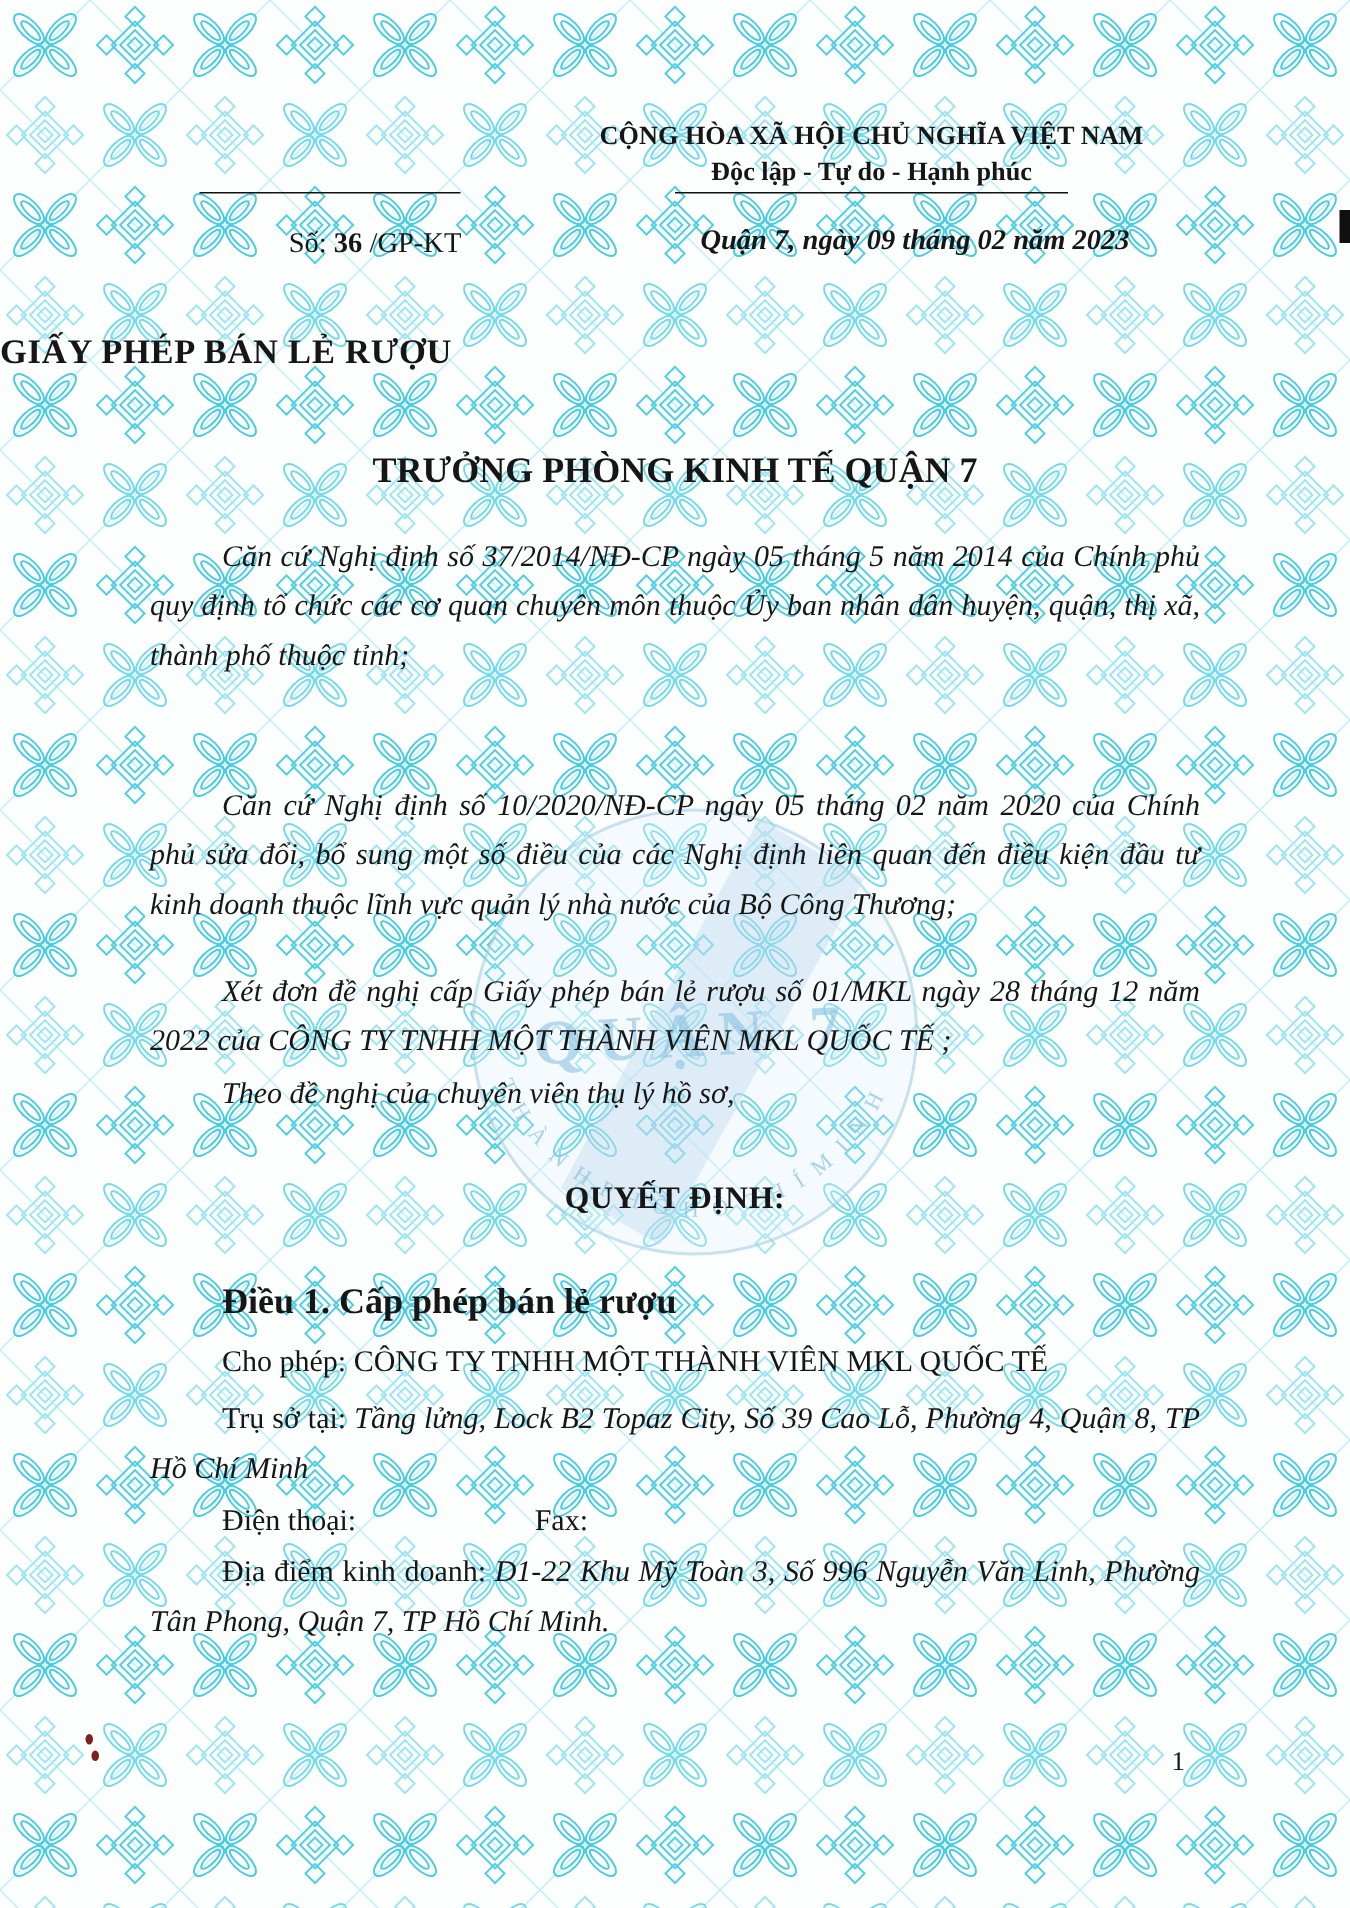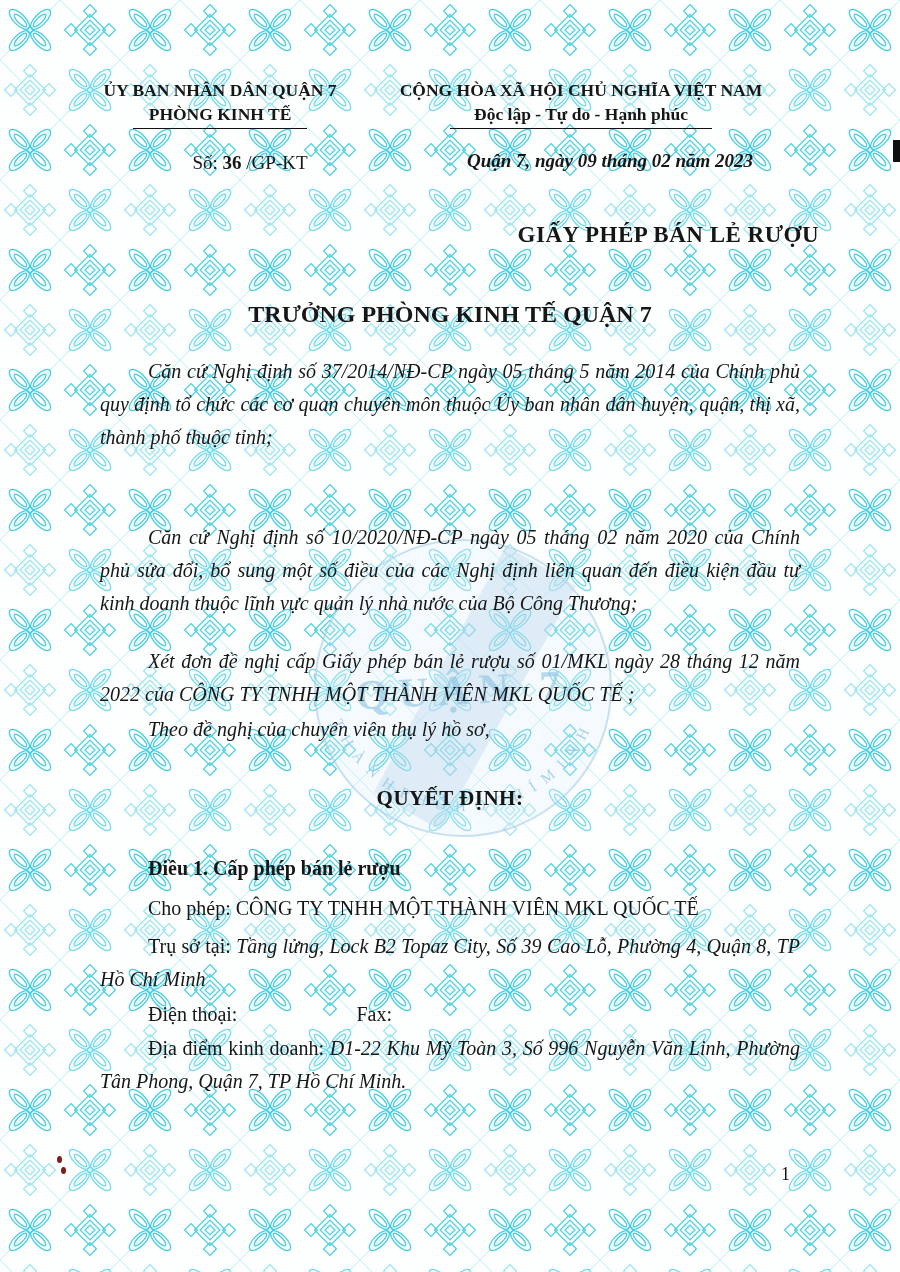--- a/index.html
+++ b/index.html
@@ -11,27 +11,27 @@
   }
   .pattern-layer{position:absolute;left:0;top:0;z-index:0;}
   .pattern-layer defs rect,.pattern-layer defs ellipse{fill:none;stroke-width:1.3px;}
   .watermark{position:absolute;left:278px;top:528px;z-index:1;}
   .content{position:absolute;left:0;top:0;width:900px;height:1272px;z-index:2;}
   .abs{position:absolute;}
   .hdr{font-weight:bold;font-size:17.5px;line-height:24px;text-align:center;}
   .uline{position:absolute;border-bottom:1.8px solid #111;height:0;}
   .soline{font-size:19px;}
   .dateline{font-size:19px;font-weight:bold;font-style:italic;text-align:center;}
-  .doctitle{font-size:23px;font-weight:bold;letter-spacing:.5px;text-align:right;width:819px;}
+  .doctitle{font-size:23px;font-weight:bold;letter-spacing:.5px;text-align:left;width:819px;}
   .issuer{font-size:24px;font-weight:bold;text-align:center;width:900px;}
   .p{left:100px;width:700px;font-size:20px;line-height:33px;text-align:justify;text-indent:48px;}
   .it{font-style:italic;}
   .b{font-weight:bold;}
   .decision{font-size:21px;font-weight:bold;text-align:center;width:900px;letter-spacing:.5px;}
-  .artheading{font-size:20px;font-weight:bold;}
+  .artheading{font-size:24px;font-weight:bold;}
   .pagenum{font-size:18px;}
   .edge-mark{position:absolute;right:0;top:140px;width:7px;height:22px;background:#101010;z-index:3;}
   .speck{position:absolute;width:5px;height:7px;background:#7c1f1f;border-radius:50%;z-index:3;}
 </style>
 </head>
 <body>
 
 <svg class="pattern-layer" width="900" height="1272" viewBox="0 0 900 1272" xmlns="http://www.w3.org/2000/svg">
   <defs>
     <g id="petal">
@@ -73,24 +73,20 @@
   <circle cx="185" cy="160" r="148" fill="none" stroke="#9fcbe4" stroke-opacity="0.55" stroke-width="2"></circle>
   <path d="M 228,18 L 298,58 L 162,302 L 96,264 Z" fill="#bcd9ec" fill-opacity="0.42"></path>
   <text x="185" y="176" text-anchor="middle" font-family="Liberation Serif, serif" font-size="42" font-weight="bold" letter-spacing="10" fill="#8fc4e2" fill-opacity="0.62" transform="rotate(-3 185 160)">QUẬN 7</text>
   <text font-family="Liberation Serif, serif" font-size="15" fill="#8fc4e2" fill-opacity="0.75" letter-spacing="3">
     <textPath href="#wmarc" startOffset="6%">T H À N H   P H Ố   H Ồ   C H Í   M I N H</textPath>
   </text>
 </svg>
 
 <div class="content">
 
-  <div class="abs hdr" style="left:60px;top:78px;width:320px;">
-    <div>ỦY BAN NHÂN DÂN QUẬN 7</div>
-    <div>PHÒNG KINH TẾ</div>
-  </div>
   <div class="uline" style="left:133px;top:128px;width:174px;"></div>
 
   <div class="abs hdr" style="left:361px;top:78px;width:440px;">
     <div>CỘNG HÒA XÃ HỘI CHỦ NGHĨA VIỆT NAM</div>
     <div>Độc lập - Tự do - Hạnh phúc</div>
   </div>
   <div class="uline" style="left:450px;top:128px;width:262px;"></div>
 
   <div class="abs soline" style="left:100px;top:152px;width:300px;text-align:center;">
     <span>Số:</span>

